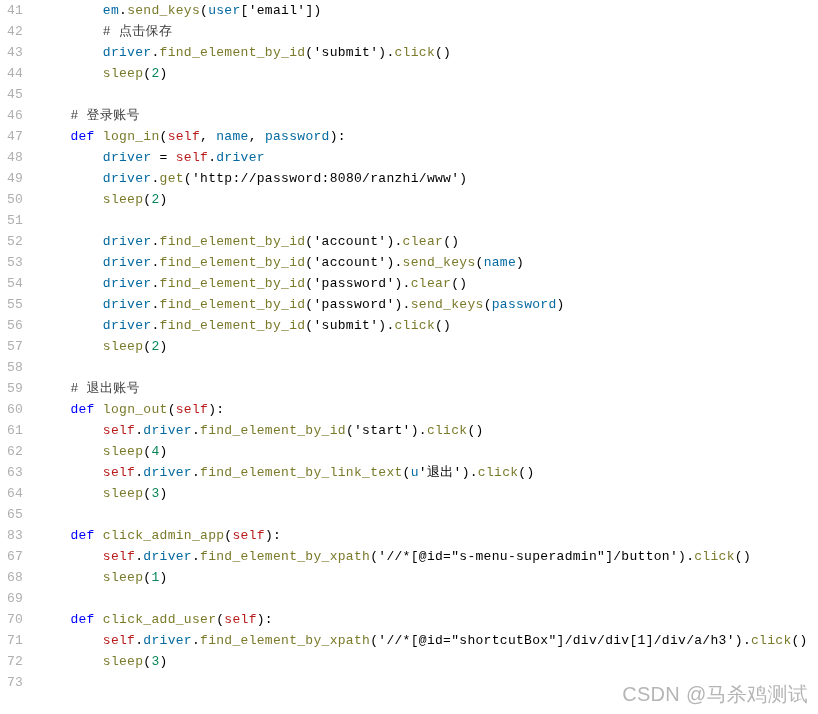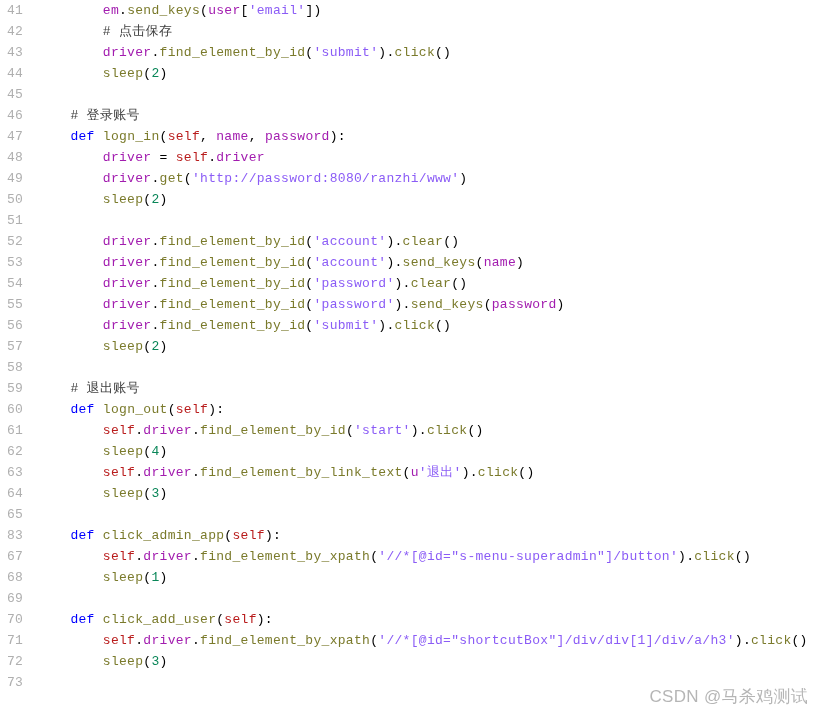--- a/index.html
+++ b/index.html
@@ -24,35 +24,35 @@
       padding-right: 8px;
       user-select: none;
       flex-shrink: 0;
     }
     .code-line {
       height: 21px;
       line-height: 21px;
       white-space: pre;
     }
     .code-col { flex: 1; overflow: hidden; }
-    .tok-def    { color: #a21caf; }
+    .tok-def    { color: #0369a1; }
     .tok-kw     { color: #0000ff; }
     .tok-fn     { color:#7a7a2b;}
     .tok-builtin{ color: #b91c1c; }
-    .tok-str    { color: #8b5cf6; }
+    .tok-str    { color: #000000; }
     .tok-num    { color: #098658; }
     .tok-comment{ color: #404040; }
     .tok-op     { color: #000; }
     .tok-punct  { color: #000; }
     .watermark {
       position: absolute;
       bottom: 6px;
       right: 10px;
       color: rgba(120,120,120,0.55);
-      font-size: 17px;
+      font-size: 20px;
       font-family: sans-serif;
       pointer-events: none;
     }
   </style>
 </head>
 <body>
 
 <div class="code-container">
   <div class="gutter" id="gutter">
       <div class="code-line">41</div>

